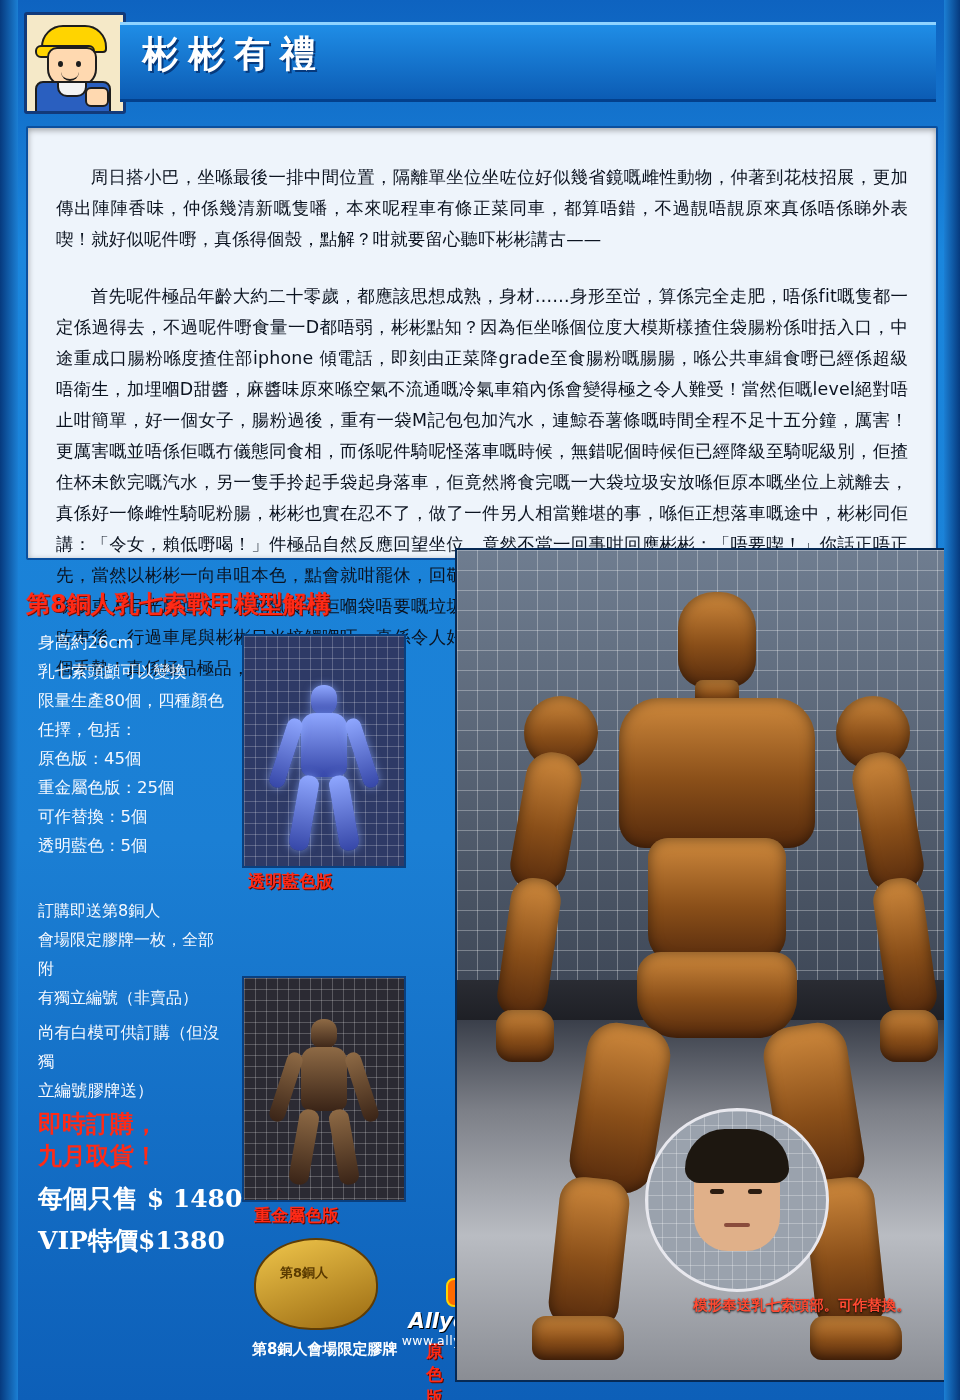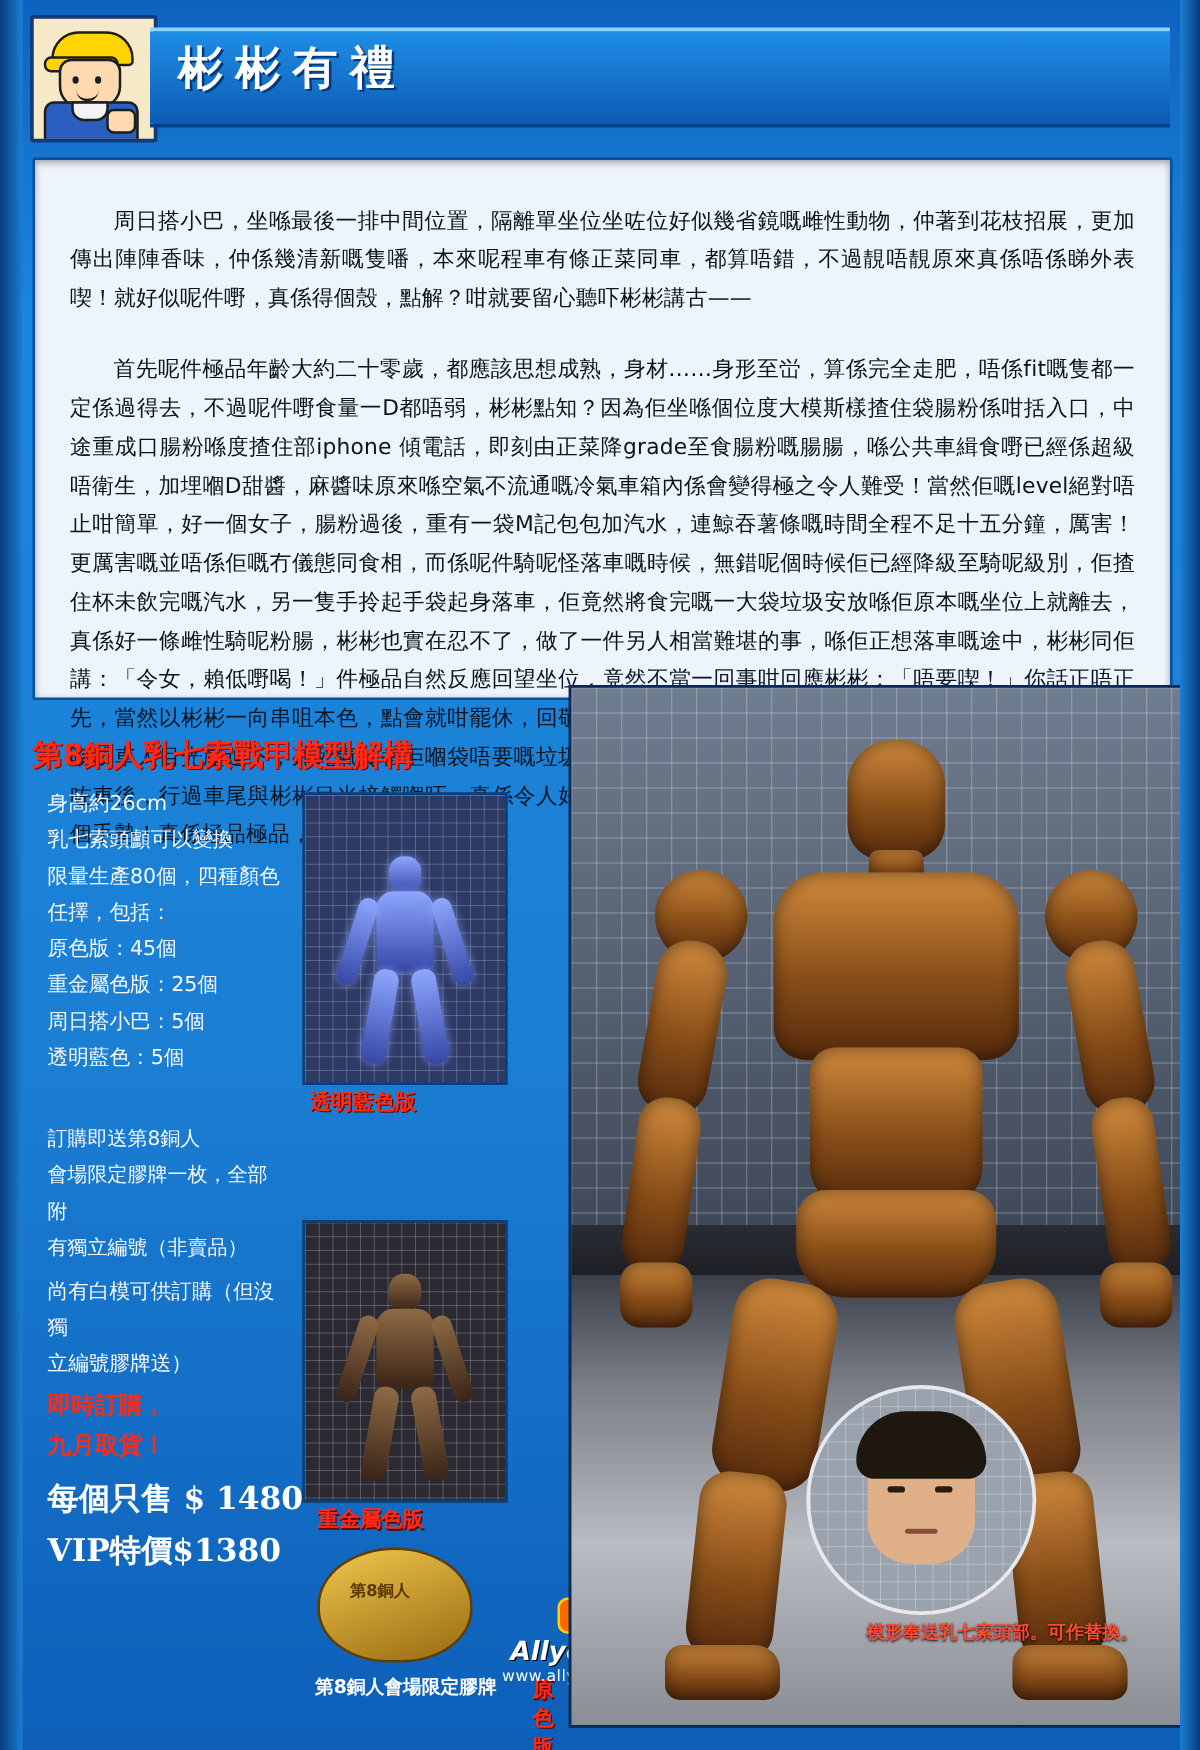--- a/index.html
+++ b/index.html
@@ -88,21 +88,21 @@
   .spec2{
     position:absolute;left:12px;top:318px;width:190px;
     font-size:16px;line-height:29px;color:#f6f9ff;
   }
   .spec3{
     position:absolute;left:12px;top:440px;width:192px;
     font-size:16.5px;line-height:29px;color:#f6f9ff;
   }
   .order-now{
     position:absolute;left:12px;top:530px;
-    font-size:19px;line-height:32px;font-weight:bold;color:#ff2a16;
+    font-size:24px;line-height:32px;font-weight:bold;color:#ff2a16;
   }
   .price{
     position:absolute;left:12px;top:600px;
     font-family:"DejaVu Serif", serif;
     font-size:25px;line-height:42px;font-weight:bold;color:#ffffff;
   }
 
   
   .thumb{position:absolute;border:2px solid #0a3f7e;overflow:hidden;background:#111;}
   .thumb .grid{
@@ -245,21 +245,21 @@
   <div class="info">
     <div class="info-title">第8銅人乳七索戰甲模型解構</div>
 
     <div class="spec">
       <div>身高約26cm</div>
       <div>乳七索頭顱可以變換</div>
       <div>限量生產80個，四種顏色</div>
       <div>任擇，包括：</div>
       <div>原色版：45個</div>
       <div>重金屬色版：25個</div>
-      <div>周日搭小巴：5個</div>
+      <div>可作替換：5個</div>
       <div>透明藍色：5個</div>
     </div>
 
     <div class="spec2">
       <div>訂購即送第8銅人</div>
       <div>會場限定膠牌一枚，全部附</div>
       <div>有獨立編號（非賣品）</div>
     </div>
 
     <div class="spec3">

